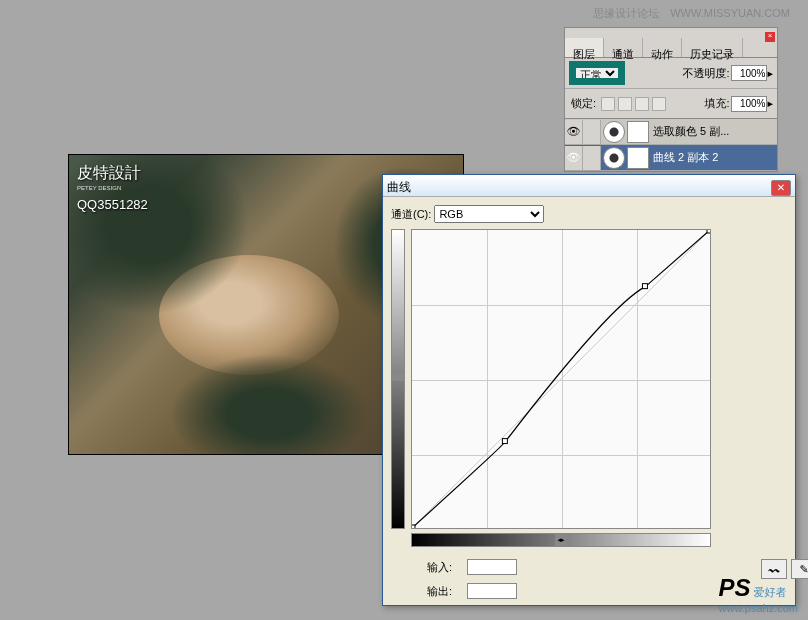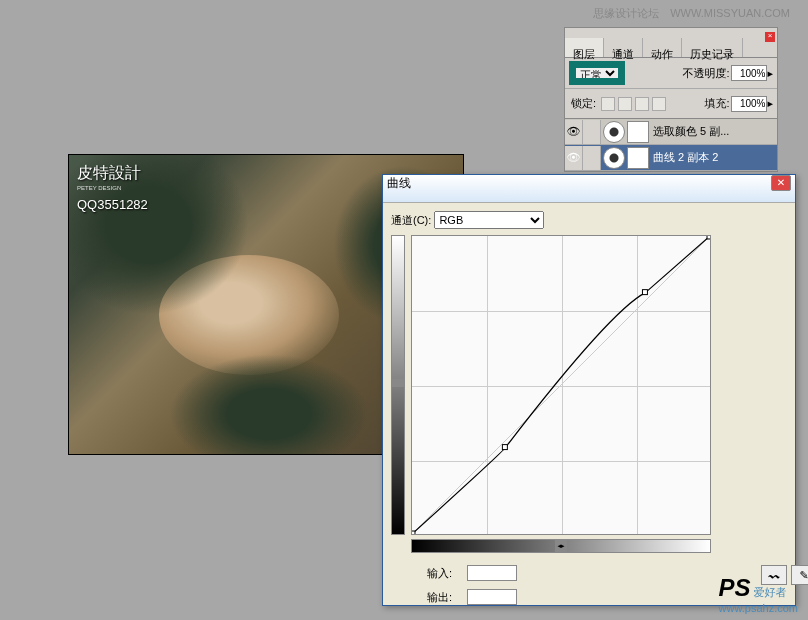--- a/index.html
+++ b/index.html
@@ -31,21 +31,21 @@
 .layers-panel .layerlist{background:#cac7c0}
 .layers-panel .layer{display:flex;align-items:center;height:26px;border-bottom:1px solid #aaa}
 .layers-panel .layer.selected{background:#4a6a9a;color:#fff}
 .layers-panel .eye{width:18px;height:24px;border-right:1px solid #aaa;display:flex;align-items:center;justify-content:center;background:#d6d3ce}
 .layers-panel .linkcol{width:18px;height:24px;border-right:1px solid #aaa;background:#d6d3ce}
 .layers-panel .adjicon{width:22px;height:22px;margin:0 2px;background:radial-gradient(circle,#333 4px,#fff 5px);border:1px solid #888;border-radius:50%}
 .layers-panel .mask{width:22px;height:22px;background:#fff;border:1px solid #888;margin-right:4px}
 .layers-panel .layer .name{flex:1;font-size:11px;white-space:nowrap;overflow:hidden}
 
 .curves{position:absolute;left:382px;top:174px;width:414px;height:432px;background:#ece9d8;border:1px solid #2a5a9a;box-shadow:2px 2px 6px rgba(0,0,0,.3)}
-.curves .titlebar{height:28px;background:linear-gradient(#fff,#d8e8f8);display:flex;align-items:flex-start;padding:0 4px;border-bottom:1px solid #aaa}
+.curves .titlebar{height:22px;background:linear-gradient(#fff,#d8e8f8);display:flex;align-items:flex-end;padding:0 4px;border-bottom:1px solid #aaa}
 .curves .titlebar .t{flex:1;font-size:12px;color:#000}
 .curves .titlebar .x{width:20px;height:16px;background:#d44;color:#fff;text-align:center;border:1px solid #888;border-radius:2px;font-size:10px;line-height:14px}
 .curves .body{display:flex;padding:8px}
 .curves .left{flex:1}
 .curves .channel{margin-bottom:6px}
 .curves .channel select{width:110px;height:18px}
 .curves .grapharea{display:flex}
 .curves .vgrad{width:14px;height:300px;background:linear-gradient(#fff,#000);border:1px solid #888;margin-right:6px;position:relative}
 .curves .vgrad .mid{position:absolute;top:48%;left:0;right:0;height:8px;background:#888;display:flex}
 .curves .graph{width:300px;height:300px;background:#fafafa;border:1px solid #888;position:relative}

